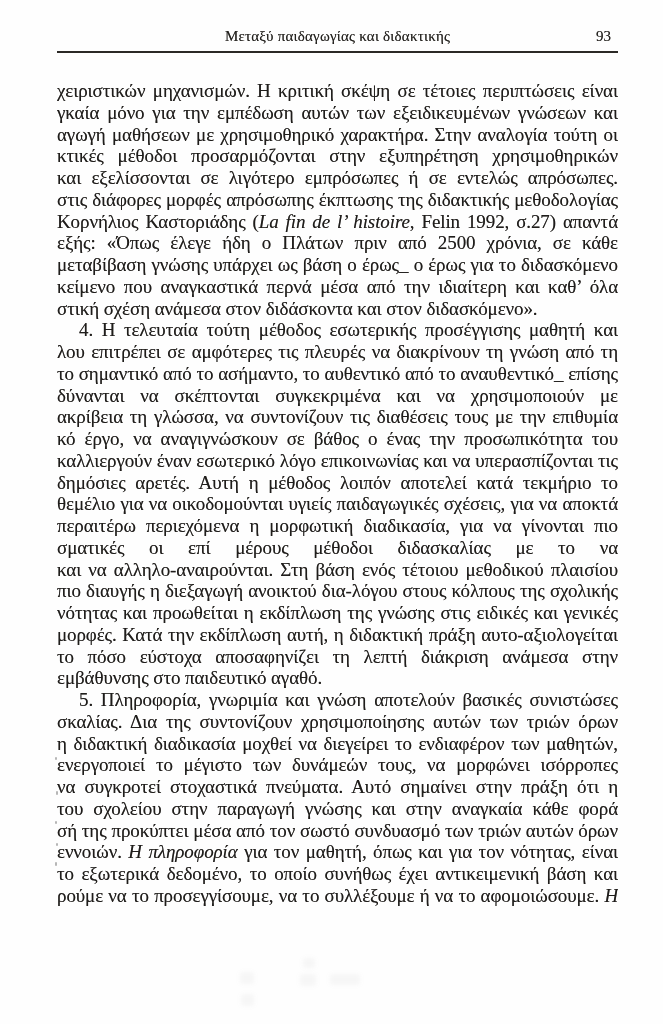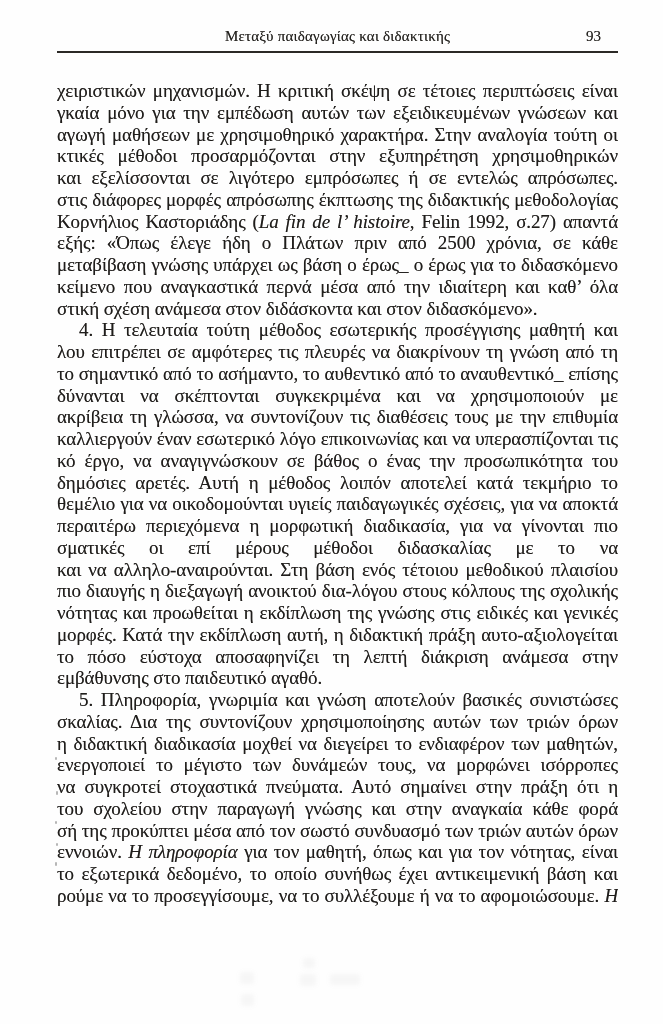--- a/index.html
+++ b/index.html
@@ -25,21 +25,21 @@
     height: 22px;
   }
   .running-title {
     text-align: center;
     font-size: 15px;
     letter-spacing: 0.2px;
     color: #24221f;
   }
   .page-number {
     position: absolute;
-    right: 17px;
+    right: 7px;
     top: 0;
     font-size: 15px;
     color: #24221f;
   }
   .header-rule {
     position: absolute;
     top: 51px;
     left: 57px;
     width: 561px;
     height: 2px;
@@ -110,22 +110,22 @@
         <div class="line"><span class="seg-regular">μεταβίβαση γνώσης υπάρχει ως βάση ο έρως_ ο έρως για το διδασκόμενο αντι-</span></div>
         <div class="line"><span class="seg-regular">κείμενο που αναγκαστικά περνά μέσα από την ιδιαίτερη και καθ’ όλα ουσια-</span></div>
         <div class="line flush-left"><span class="seg-regular">στική σχέση ανάμεσα στον διδάσκοντα και στον διδασκόμενο».</span></div>
       </div>
       <div class="para">
         <div class="line indented"><span class="seg-regular">4. Η τελευταία τούτη μέθοδος εσωτερικής προσέγγισης μαθητή και δασκά-</span></div>
         <div class="line"><span class="seg-regular">λου επιτρέπει σε αμφότερες τις πλευρές να διακρίνουν τη γνώση από τη γνώμη,</span></div>
         <div class="line"><span class="seg-regular">το σημαντικό από το ασήμαντο, το αυθεντικό από το αναυθεντικό_ επίσης</span></div>
         <div class="line"><span class="seg-regular">δύνανται να σκέπτονται συγκεκριμένα και να χρησιμοποιούν με νοηματική</span></div>
         <div class="line"><span class="seg-regular">ακρίβεια τη γλώσσα, να συντονίζουν τις διαθέσεις τους με την επιθυμία για θετι-</span></div>
+        <div class="line"><span class="seg-regular">κό έργο, να αναγιγνώσκουν σε βάθος ο ένας την προσωπικότητα του άλλου, να</span></div>
         <div class="line"><span class="seg-regular">καλλιεργούν έναν εσωτερικό λόγο επικοινωνίας και να υπερασπίζονται τις</span></div>
-        <div class="line"><span class="seg-regular">κό έργο, να αναγιγνώσκουν σε βάθος ο ένας την προσωπικότητα του άλλου, να</span></div>
         <div class="line"><span class="seg-regular">δημόσιες αρετές. Αυτή η μέθοδος λοιπόν αποτελεί κατά τεκμήριο το γενικό</span></div>
         <div class="line"><span class="seg-regular">θεμέλιο για να οικοδομούνται υγιείς παιδαγωγικές σχέσεις, για να αποκτά</span></div>
         <div class="line"><span class="seg-regular">περαιτέρω περιεχόμενα η μορφωτική διαδικασία, για να γίνονται πιο αποτελε-</span></div>
         <div class="line"><span class="seg-regular">σματικές οι επί μέρους μέθοδοι διδασκαλίας με το να αλληλοσυμπληρώνονται</span></div>
         <div class="line"><span class="seg-regular">και να αλληλο-αναιρούνται. Στη βάση ενός τέτοιου μεθοδικού πλαισίου αναγκαία</span></div>
         <div class="line"><span class="seg-regular">πιο διαυγής η διεξαγωγή ανοικτού δια-λόγου στους κόλπους της σχολικής κοι-</span></div>
         <div class="line"><span class="seg-regular">νότητας και προωθείται η εκδίπλωση της γνώσης στις ειδικές και γενικές της</span></div>
         <div class="line"><span class="seg-regular">μορφές. Κατά την εκδίπλωση αυτή, η διδακτική πράξη αυτο-αξιολογείται από</span></div>
         <div class="line"><span class="seg-regular">το πόσο εύστοχα αποσαφηνίζει τη λεπτή διάκριση ανάμεσα στην πληροφορία,</span></div>
         <div class="line flush-left"><span class="seg-regular">εμβάθυνσης στο παιδευτικό αγαθό.</span></div>

